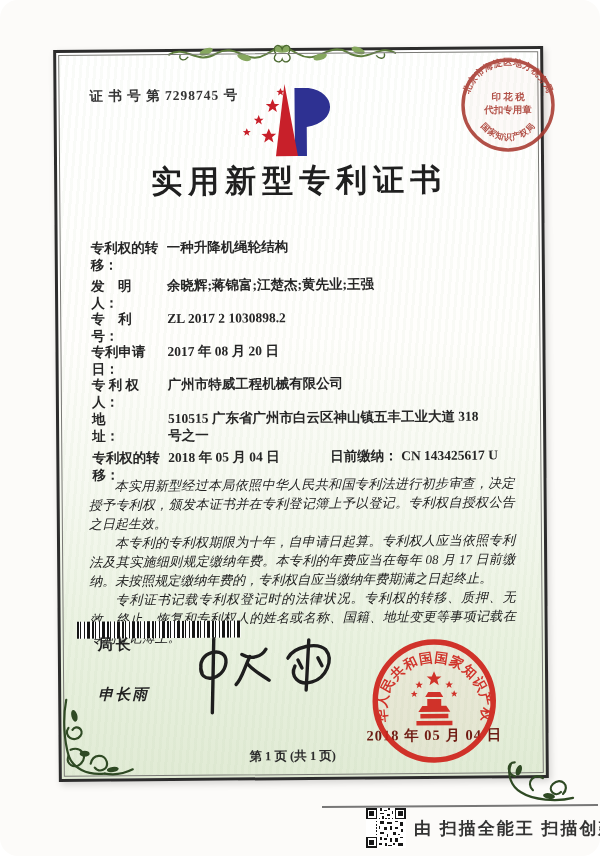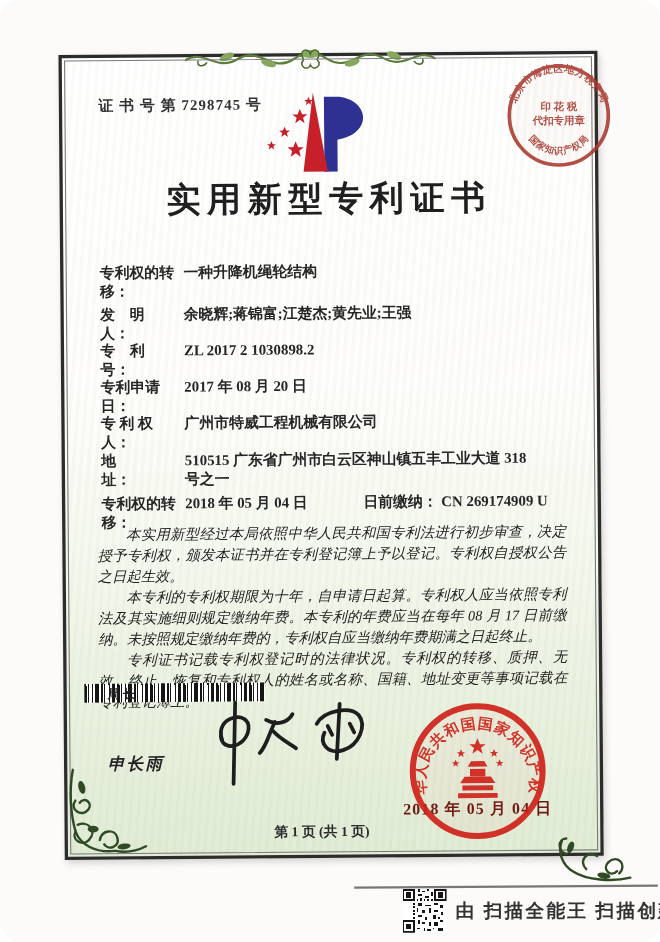--- a/index.html
+++ b/index.html
@@ -23,21 +23,21 @@
   .row{position:absolute;left:30px;right:20px;font-size:13.5px;font-weight:600;color:#262626;line-height:17px;}
   .row .lab{display:inline-block;width:76px;vertical-align:top;}
   .row .val{display:inline-block;vertical-align:top;max-width:340px;}
   .row .val.addr{max-width:312px;}
   .pair2{position:absolute;left:238px;top:0;white-space:nowrap;}
   .paras{left:26px;top:421px;width:426px;font-size:13px;line-height:19px;font-style:italic;
          color:#222;text-align:justify;}
   .paras p{margin:0;text-indent:2em;}
   .barcode{left:13px;top:566px;width:164px;height:17px;
     background:repeating-linear-gradient(90deg,#151515 0 2px,#fff 2px 3px,#151515 3px 4px,#fff 4px 7px,#151515 7px 8px,#fff 8px 10px,#151515 10px 13px,#fff 13px 15px);}
-  .director-title{left:34px;top:568px;font-size:11px;font-weight:700;letter-spacing:3px;color:#222;}
+  .director-title{left:34px;top:580px;font-size:15px;font-weight:700;letter-spacing:3px;color:#222;}
   .director-name{left:34px;top:630px;font-size:15px;font-weight:700;letter-spacing:2px;color:#222;font-style:italic;}
   .signature{left:112px;top:578px;}
   .seal-date{left:302px;top:673px;font-size:14.5px;font-weight:700;color:#6b1b12;letter-spacing:1px;white-space:nowrap;}
   .big-seal{left:306px;top:584px;opacity:.92;}
   .page-num{left:0;width:456px;top:694px;text-align:center;font-size:12.5px;font-weight:600;color:#2c2c2c;}
   .orn-top{left:112px;top:-12px;}
   .orn-bl{left:-4px;top:638px;}
   .orn-br{left:428px;top:676px;}
   
   .tax-stamp{left:455px;top:52px;opacity:.88;}
@@ -104,21 +104,21 @@
       </div>
       <div class="row" style="top:321px">
         <span class="lab">专 利 权 人：</span><span class="val">广州市特威工程机械有限公司</span>
       </div>
       <div class="row" style="top:355px">
         <span class="lab">地　　　址：</span><span class="val addr">510515 广东省广州市白云区神山镇五丰工业大道 318 号之一</span>
       </div>
       <div class="row" style="top:394px">
         <span class="lab">专利权的转移：</span><span class="val">2018 年 05 月 04 日</span>
         <span class="pair2">
-          <span class="lab" style="width:auto">日前缴纳：</span> <span>CN 269174909 U</span>
+          <span class="lab" style="width:auto">日前缴纳：</span> <span>CN 143425617 U</span>
         </span>
       </div>
 
       <div class="abs paras">
         <p>本实用新型经过本局依照中华人民共和国专利法进行初步审查，决定授予专利权，颁发本证书并在专利登记簿上予以登记。专利权自授权公告之日起生效。</p>
         <p>本专利的专利权期限为十年，自申请日起算。专利权人应当依照专利法及其实施细则规定缴纳年费。本专利的年费应当在每年 08 月 17 日前缴纳。未按照规定缴纳年费的，专利权自应当缴纳年费期满之日起终止。</p>
         <p>专利证书记载专利权登记时的法律状况。专利权的转移、质押、无效、终止、恢复和专利权人的姓名或名称、国籍、地址变更等事项记载在专利登记簿上。</p>
       </div>
 
       <div class="abs barcode"></div>

